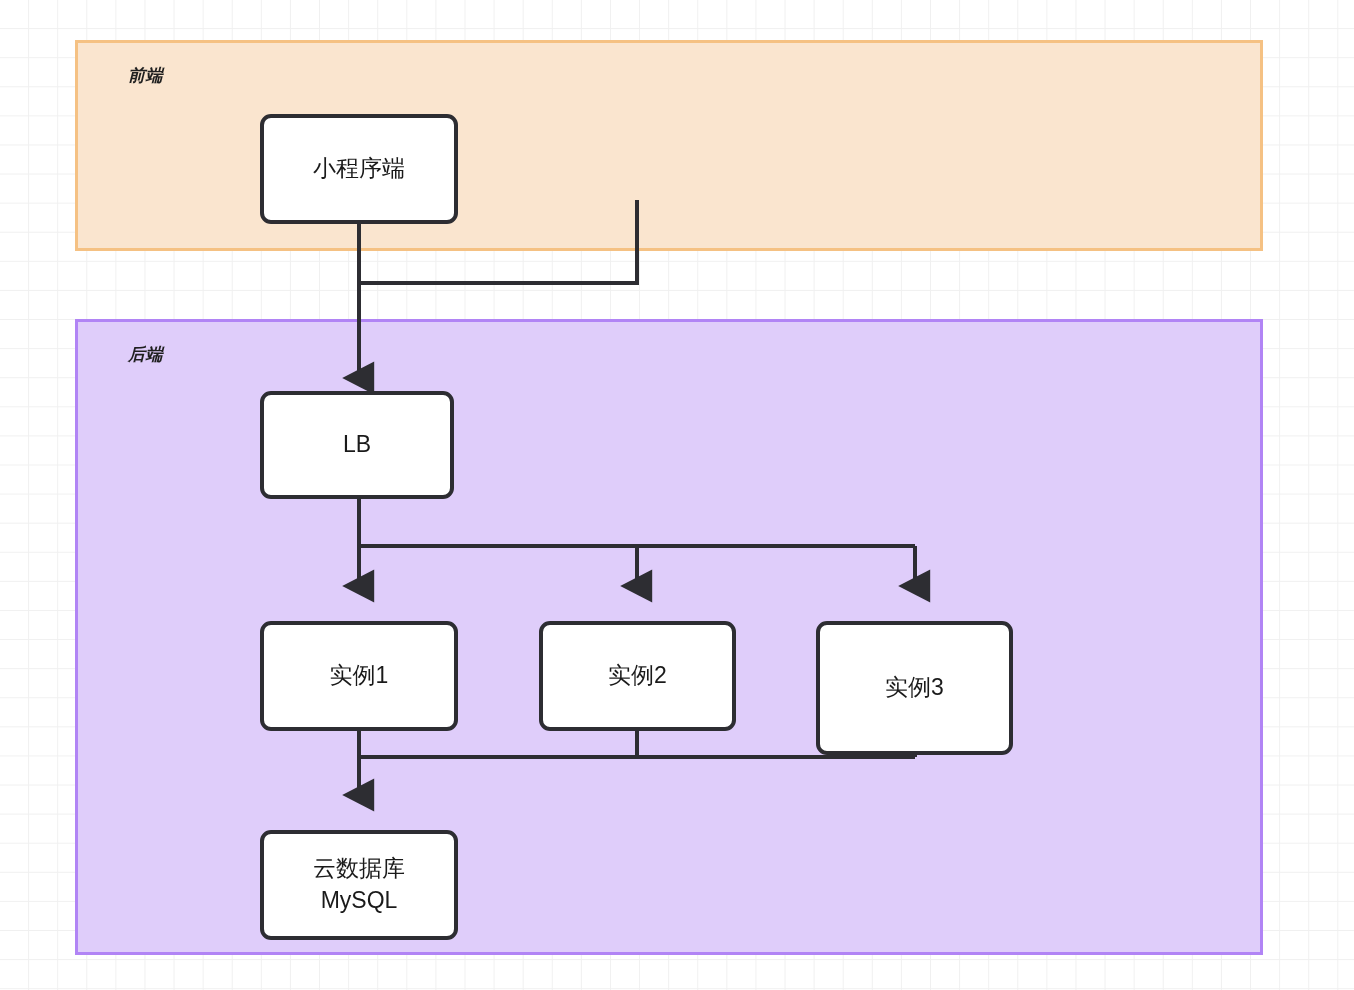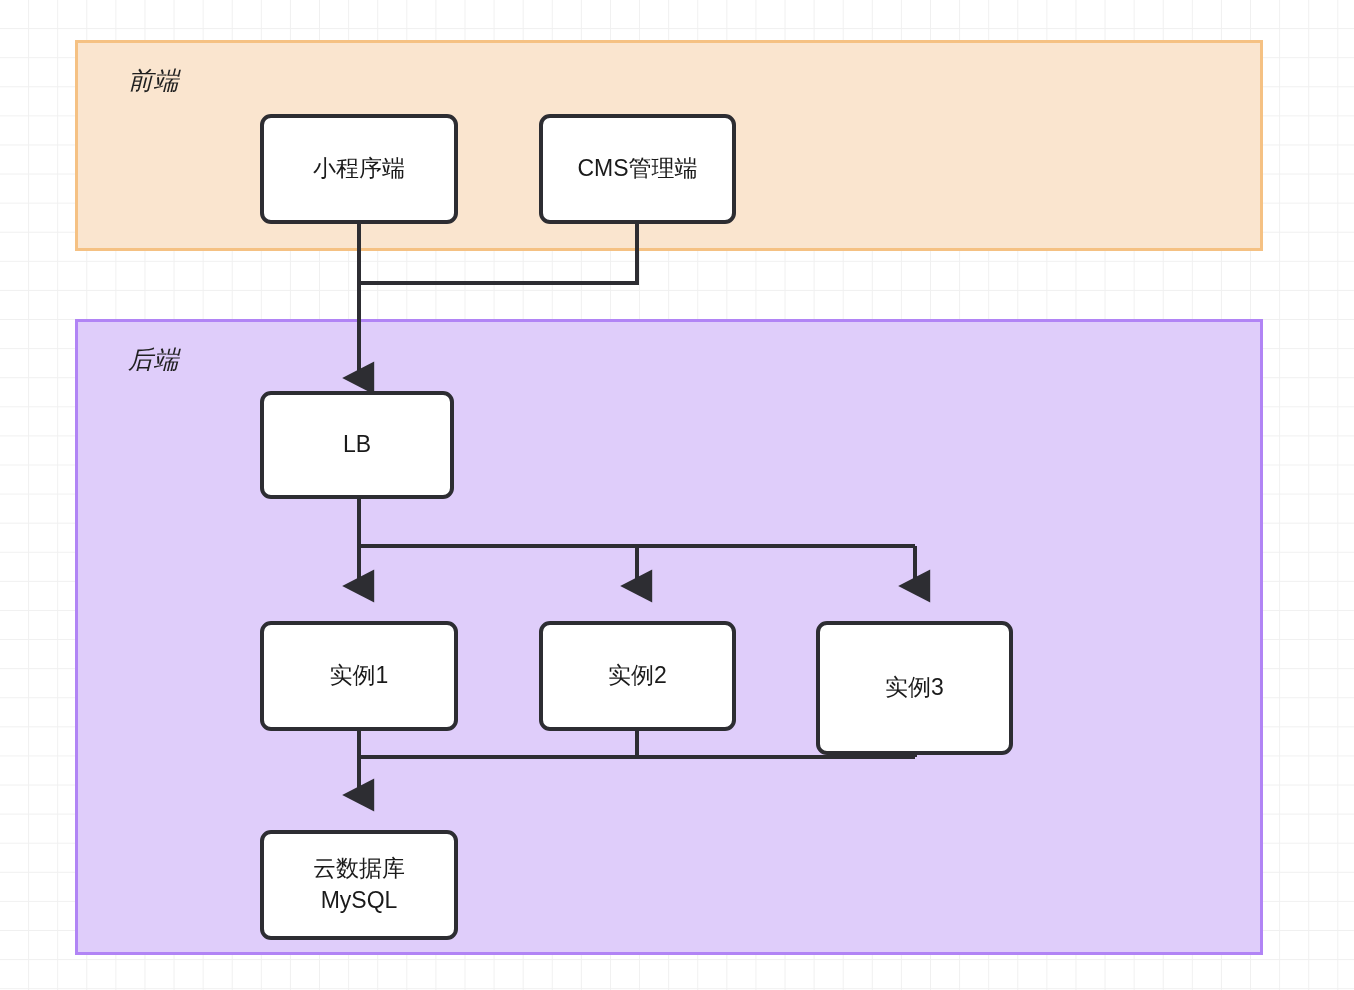--- a/index.html
+++ b/index.html
@@ -39,22 +39,22 @@
   #group-backend {
     left: 75px;
     top: 319px;
     width: 1188px;
     height: 636px;
     background: #DFCDFA;
     border-color: #B184F5;
   }
   .group-label {
     position: absolute;
-    font-size: 25px;
-    font-weight: normal;
+    font-size: 17px;
+    font-weight: bold;
     font-style: italic;
     color: #1f1f1f;
     white-space: nowrap;
     letter-spacing: 0.5px;
   }
   #label-frontend { left: 128px; top: 64px; }
   #label-backend  { left: 128px; top: 343px; }
 
   .node {
     position: absolute;
@@ -124,23 +124,20 @@
       <path d="M915,707 L915,757"></path>
       <path d="M359,757 L915,757"></path>
       <path d="M359,757 L359,795" marker-end="url(#arrowhead)"></path>
     </g>
   </svg>
 
   <div class="node" id="node-miniprogram">
     <span>小程序端</span>
   </div>
 
-  <div class="node" id="node-cms">
-    <span>CMS管理端</span>
-  </div>
 
   <div class="node" id="node-lb">
     <span>LB</span>
   </div>
 
   <div class="node" id="node-inst1">
     <span>实例1</span>
   </div>
 
   <div class="node" id="node-inst2">

